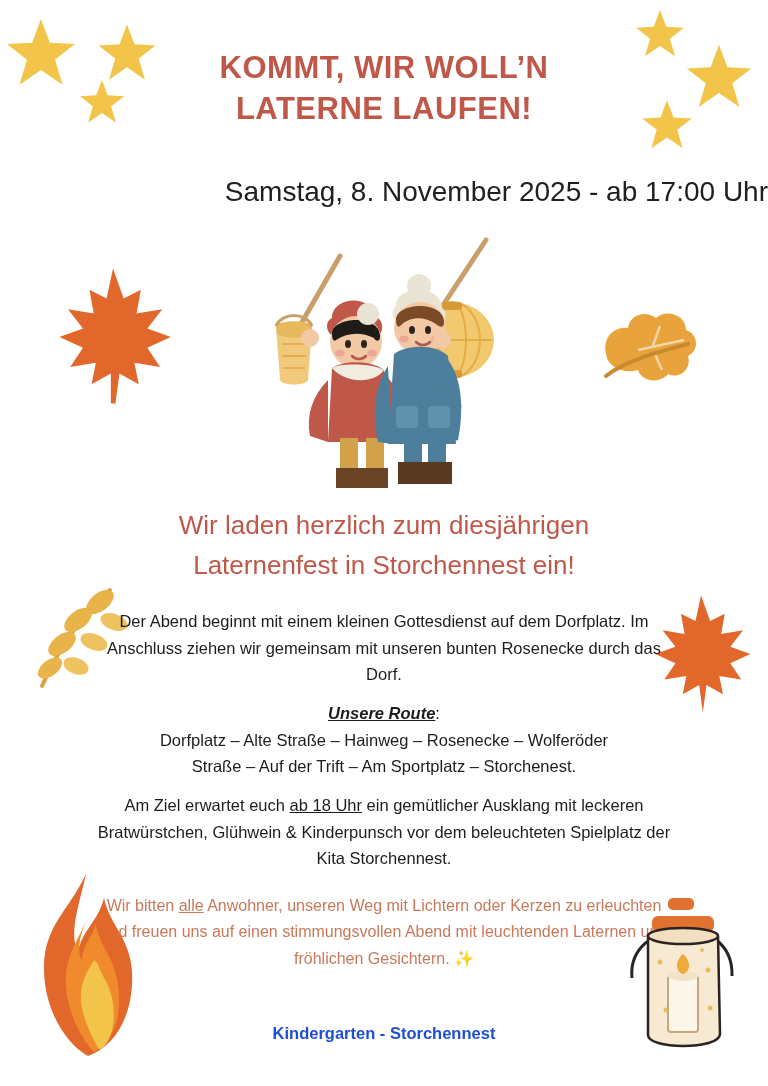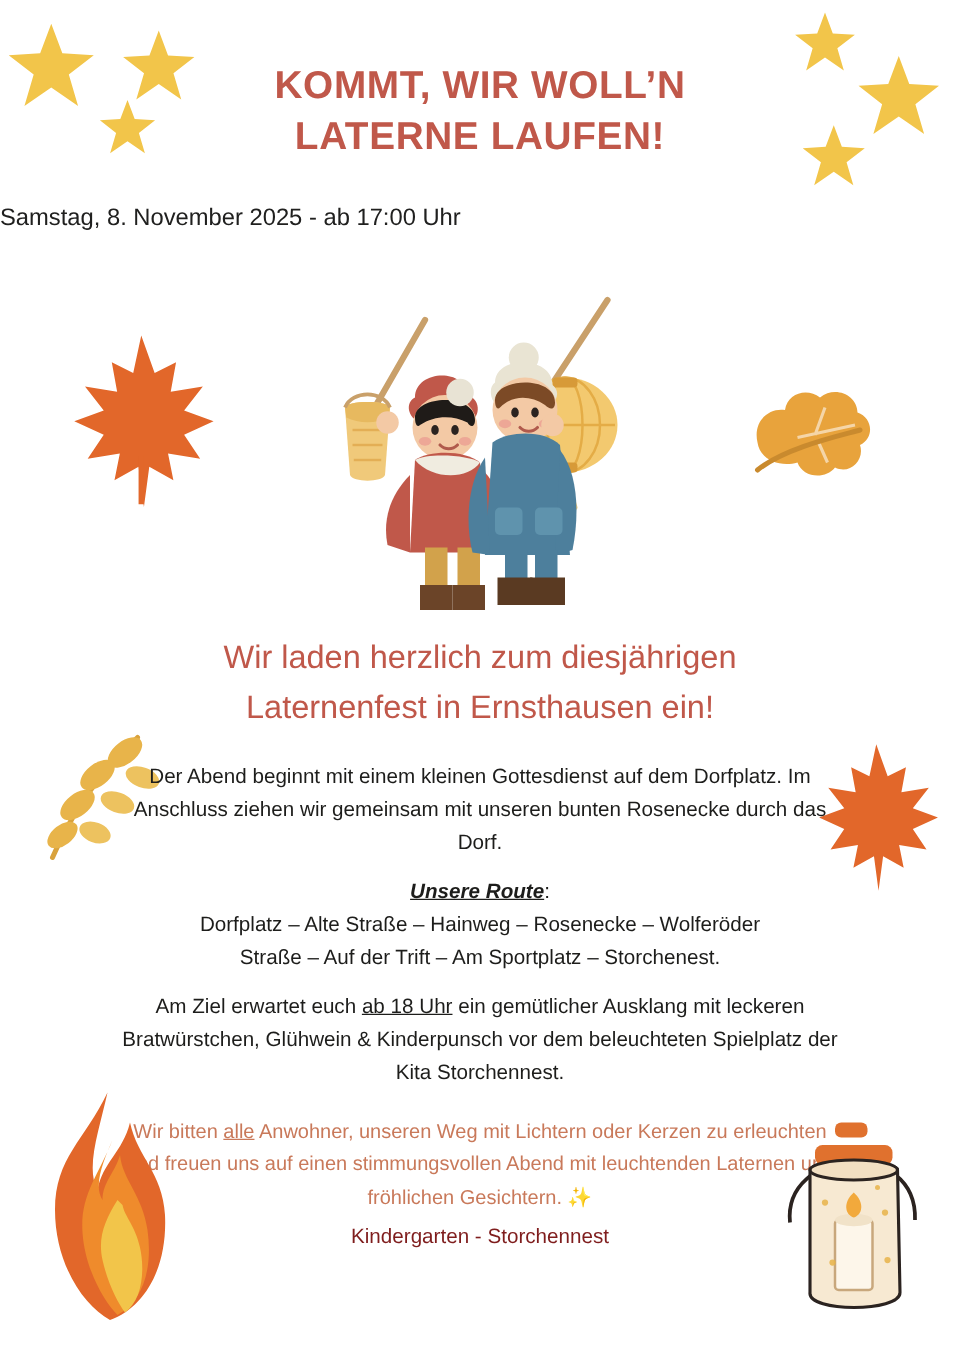--- a/index.html
+++ b/index.html
@@ -38,25 +38,25 @@
     color: #c0584a;
     font-size: 31px;
     line-height: 1.32;
     font-weight: 700;
     letter-spacing: 0.5px;
   }
   .headline .l1, .headline .l2 { display: block; }
 
   .subtitle {
     position: absolute;
-    top: 164px;
+    top: 176px;
     left: 0;
     width: 768px;
-    text-align: left;
-    font-size: 19px;
+    text-align: right;
+    font-size: 28px;
     color: #20201f;
     font-weight: 400;
   }
 
   
   .kids-wrap {
     position: absolute;
     top: 210px;
     left: 236px;
     width: 300px;
@@ -89,23 +89,24 @@
   .p1 { top: 608px; }
   .p2 { top: 700px; }
   .p3 { top: 792px; }
   .p4 {
     top: 893px;
     color: #c9795a;
     font-size: 16px;
     line-height: 1.65;
   }
   .p5 {
-    top: 976px;
+    top: 1020px;
     font-size: 16.5px;
-    color: #7f1d1d;
+    color: #1d4ed8;
+    font-weight: bold;
   }
 
   .u { text-decoration: underline; }
   .route-label { font-style: italic; font-weight: 600; text-decoration: underline; }
 
   
   .fire { position: absolute; left: 22px; top: 868px; }
   .lantern { position: absolute; left: 612px; top: 858px; }
 
   
@@ -218,21 +219,21 @@
 
       <rect x="168" y="230" width="18" height="26" fill="#4d7f9c"></rect>
       <rect x="192" y="230" width="18" height="26" fill="#4d7f9c"></rect>
       <path d="M162 252 h28 v22 h-28 z" fill="#5a3a22"></path>
       <path d="M188 252 h28 v22 h-28 z" fill="#5a3a22"></path>
     </svg>
   </div>
 
   <div class="invite">
     <span>Wir laden herzlich zum diesjährigen</span>
-    <span>Laternenfest in Ernsthausen ein!</span>
+    <span>Laternenfest in Storchennest ein!</span>
   </div>
 
   <svg class="deco" style="left:18px;top:582px;" width="110" height="120" viewBox="0 0 110 120">
     <path d="M92 8 C70 28 44 58 24 104" stroke="#d9a23c" stroke-width="4" fill="none" stroke-linecap="round"></path>
     <ellipse cx="82" cy="20" rx="16" ry="9" fill="#e8b44a" transform="rotate(-38 82 20)"></ellipse>
     <ellipse cx="60" cy="38" rx="16" ry="9" fill="#e8b44a" transform="rotate(-38 60 38)"></ellipse>
     <ellipse cx="44" cy="62" rx="16" ry="9" fill="#e8b44a" transform="rotate(-38 44 62)"></ellipse>
     <ellipse cx="32" cy="86" rx="14" ry="8" fill="#e8b44a" transform="rotate(-38 32 86)"></ellipse>
     <ellipse cx="96" cy="40" rx="14" ry="8" fill="#edc25f" transform="rotate(20 96 40)"></ellipse>
     <ellipse cx="76" cy="60" rx="14" ry="8" fill="#edc25f" transform="rotate(20 76 60)"></ellipse>

